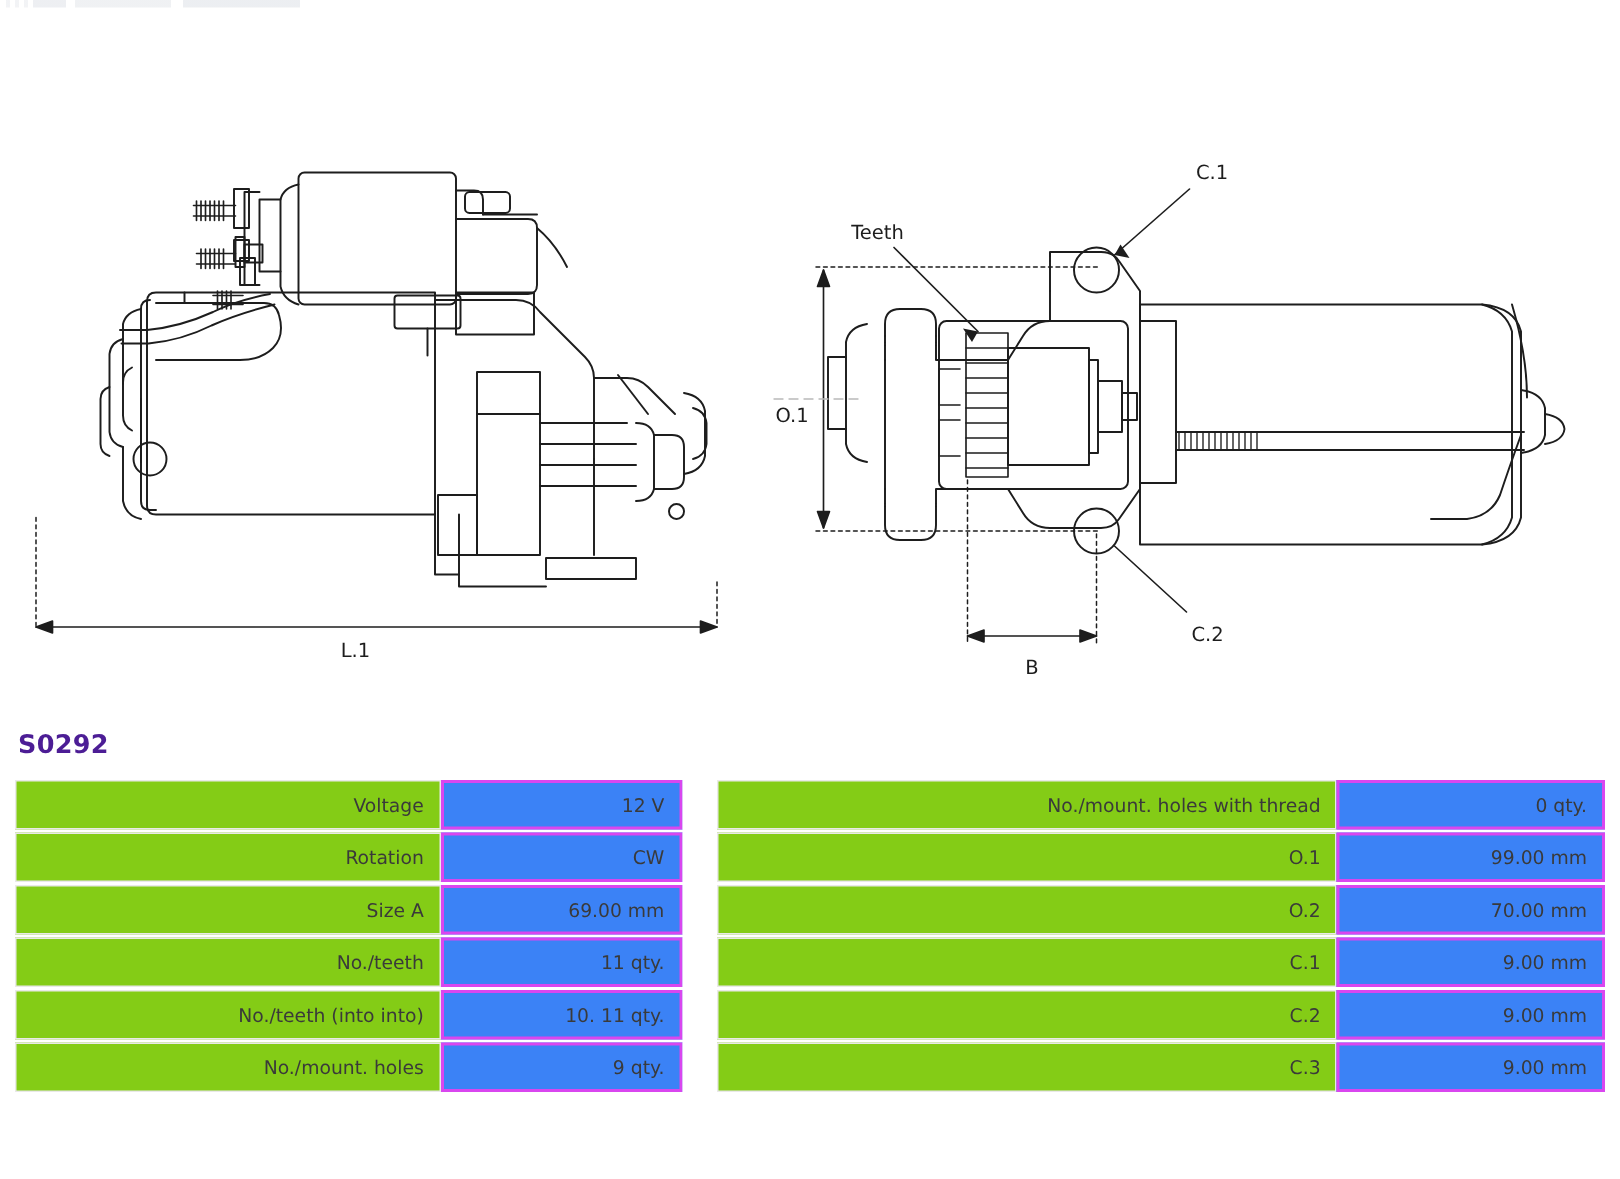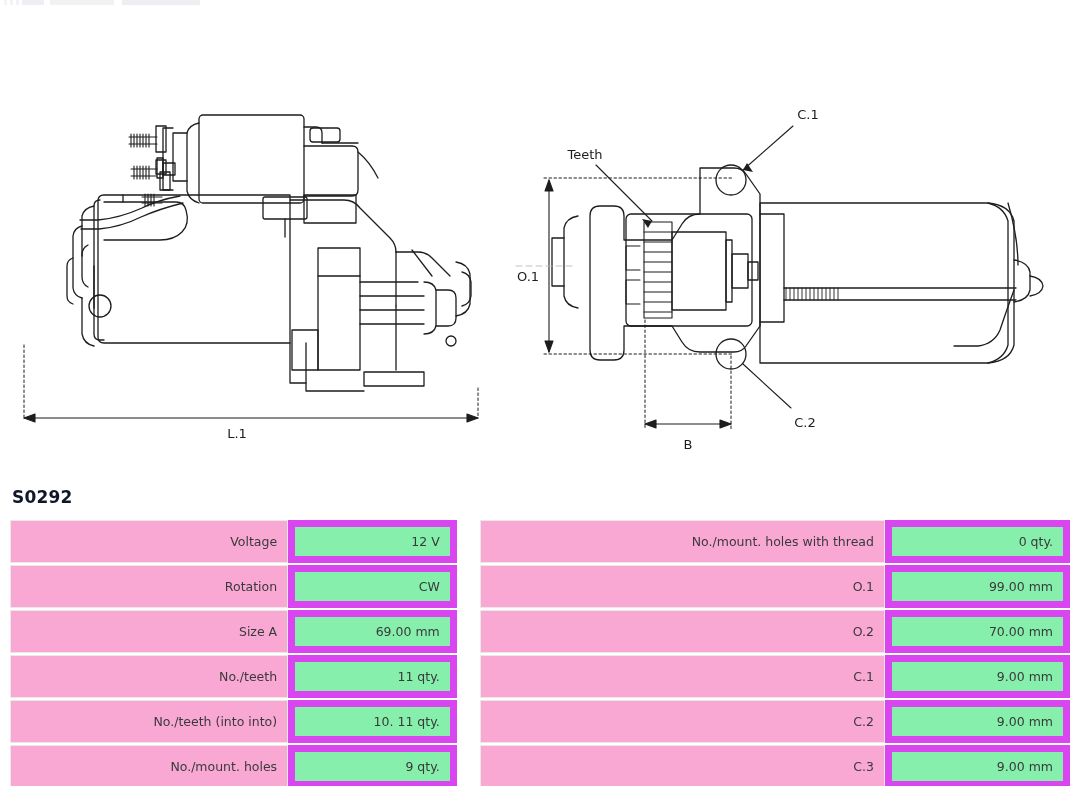--- a/index.html
+++ b/index.html
@@ -42,51 +42,51 @@
     font-size: 13px;
     fill: #1d1d1d;
   }
 
   .part-number {
     position: absolute;
     left: 12px;
     top: 487px;
     font-size: 17px;
     font-weight: bold;
-    color: #0f172a;
+    color: #4c1d95;
     letter-spacing: 0.2px;
   }
 
   .spec-table {
     position: absolute;
     left: 10px;
     top: 518px;
     width: 1060px;
     border-collapse: separate;
     border-spacing: 0 2px;
     font-size: 12.5px;
   }
   .spec-table td {
     height: 29px;
     padding: 0 10px;
     vertical-align: middle;
     white-space: nowrap;
     overflow: hidden;
   }
   .lbl {
-    background: #f9a8d4;
+    background: #84cc16;
     text-align: right;
     color: #3a3a3a;
     border: 1px solid #e9e9e8;
   }
   .val {
-    background: #86efac;
+    background: #3b82f6;
     text-align: right;
     color: #3a3a3a;
-    border: 7px solid #d946ef;
+    border: 2px solid #d946ef;
   }
   .col-lbl-a { width: 282px; }
   .col-val-a { width: 148px; }
   .col-gap   { width: 4px; background: #ffffff; border: none; padding: 0; }
   .col-lbl-b { width: 422px; }
   .col-val-b { width: 168px; }
 </style>
 </head>
 <body>
 

